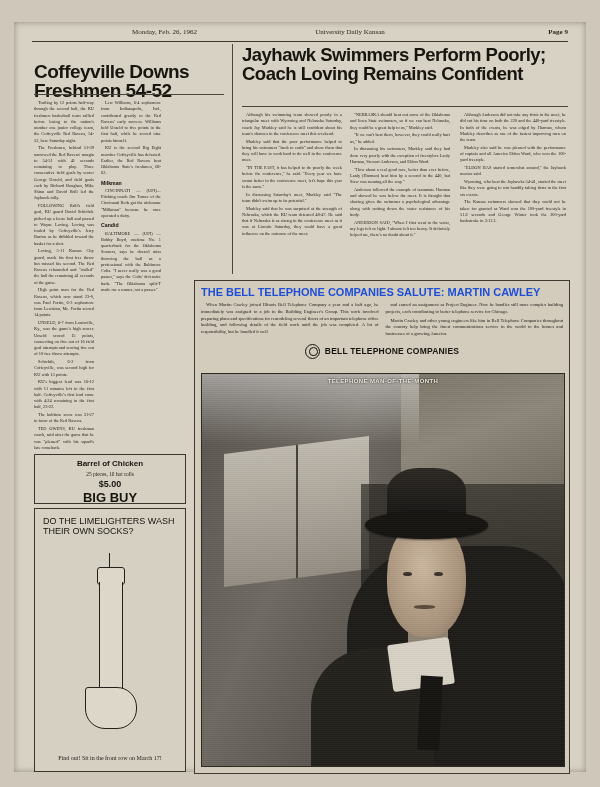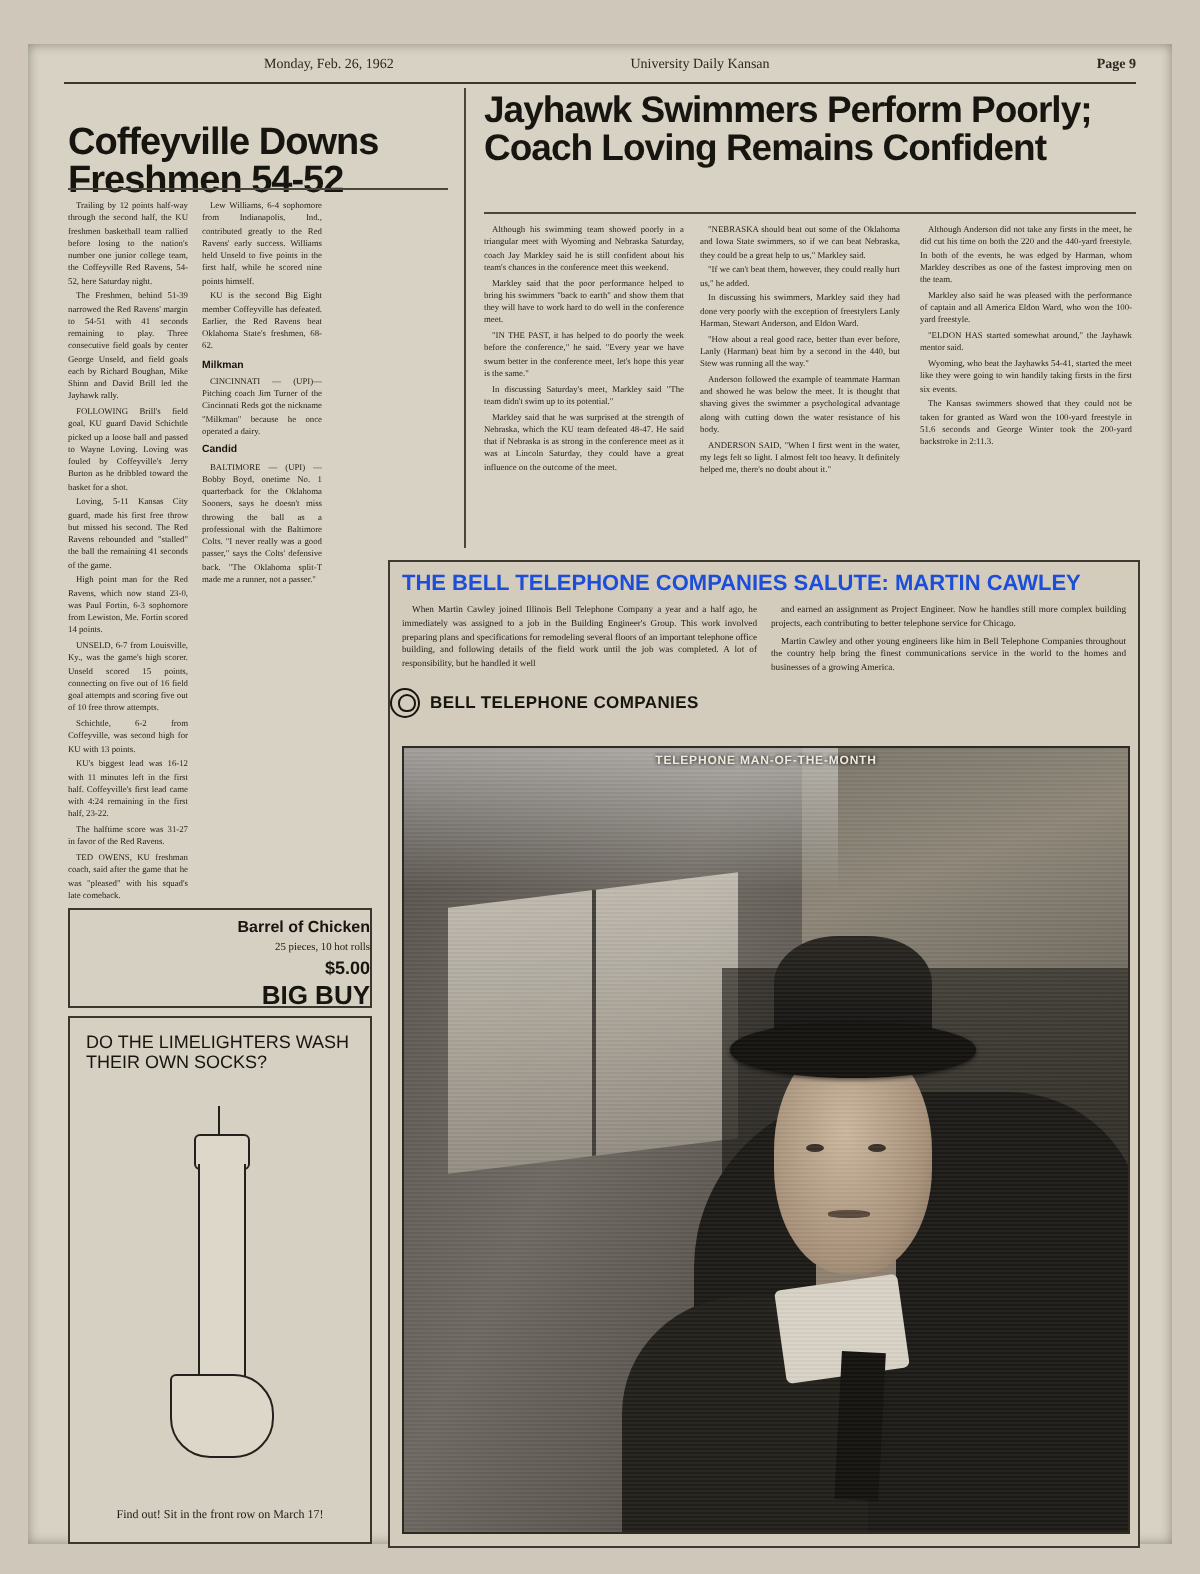--- a/index.html
+++ b/index.html
@@ -85,21 +85,21 @@
     color:#1d4ed8;
     padding:5px 6px 0 6px;
   }
   .bell-body{
     display:flex;padding:4px 6px 0 6px;gap:7px;
     font-size:4.6px;line-height:1.45;text-align:justify;color:#1d1b15;
   }
   .bell-body .bcol{width:50%;}
   .bell-body p{margin:0 0 2px 0;text-indent:5px;}
   .bell-logo{
-    display:flex;align-items:center;justify-content:flex-start;gap:5px;
+    display:flex;align-items:center;justify-content:center;gap:5px;
     margin-top:4px;
   }
   .bell-logo .bell-mark{
     width:13px;height:13px;border-radius:50%;
     border:1.2px solid #17150f;
     position:relative;
   }
   .bell-logo .bell-mark:after{
     content:"";position:absolute;left:3px;top:2.5px;
     width:7px;height:7px;border:1.1px solid #17150f;
@@ -200,21 +200,21 @@
     background-image:repeating-linear-gradient(0deg,rgba(255,255,255,.035) 0 1px,rgba(0,0,0,.03) 1px 2px);
     pointer-events:none;
   }
 
   
   .adbox{
     position:absolute;border:1px solid #3b372f;background:#d6d0c2;
   }
   #ad-chicken{
     left:20px;top:432px;width:150px;height:48px;
-    text-align:right;
+    text-align:center;
   }
   #ad-chicken .a1{
     font-family:"Liberation Sans", sans-serif;font-weight:bold;
     font-size:8px;margin-top:4px;color:#17150f;
   }
   #ad-chicken .a2{font-size:5.4px;margin-top:3px;color:#1d1b15;}
   #ad-chicken .a3{
     font-family:"Liberation Sans", sans-serif;font-weight:bold;
     font-size:9px;margin-top:2px;color:#17150f;}
   #ad-chicken .a4{

